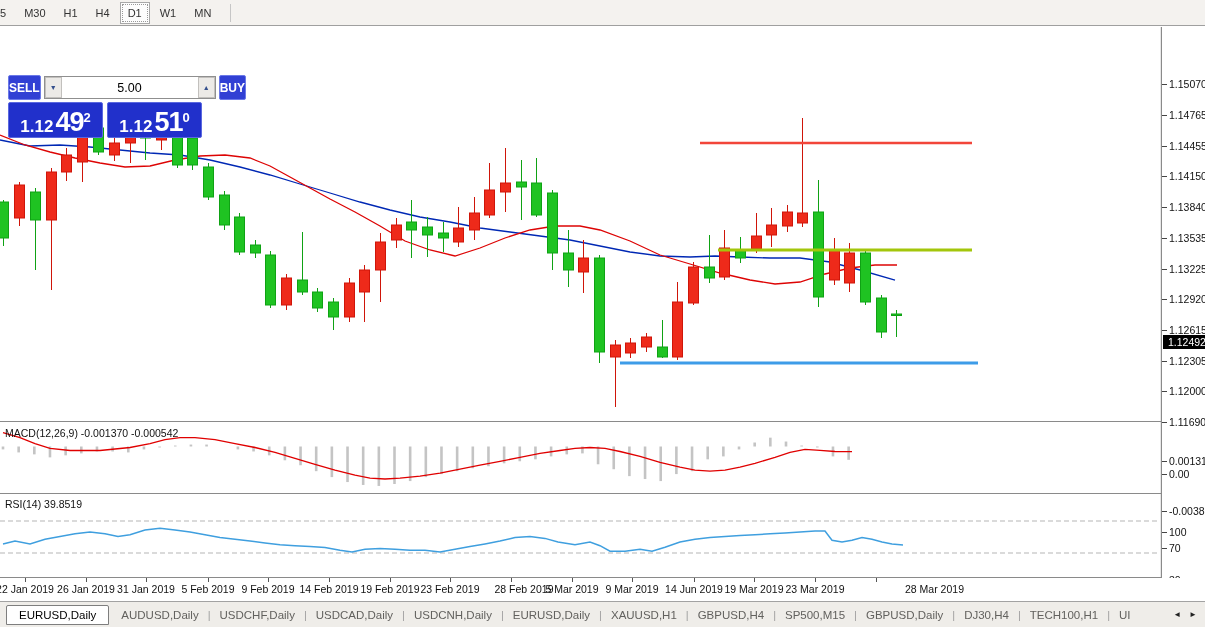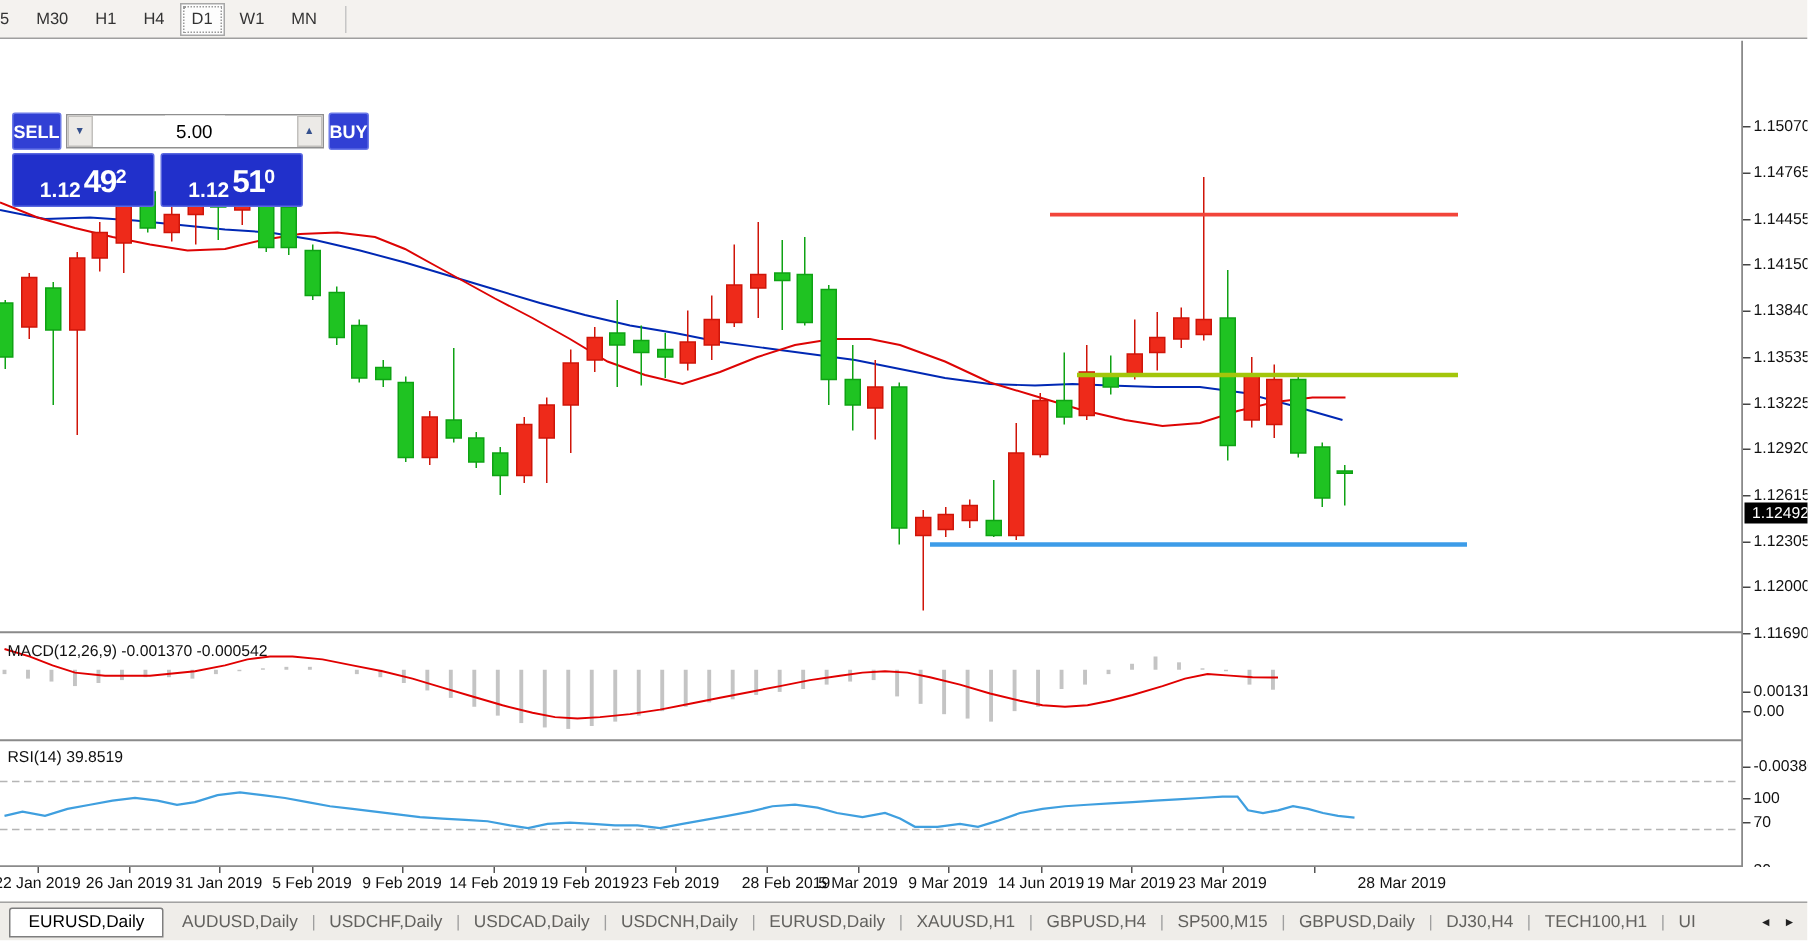--- a/index.html
+++ b/index.html
@@ -33,22 +33,22 @@
   .tp-spin { flex:1; display:flex; height:23px; margin:1px 3px 0 3px; background:#fff;
              border:1px solid #8f8f8f;gap:48px; }
   .tp-spin .sp-btn { width:17px; background:#eceae7; border:1px solid #c2c0bd; color:#35508d;
                      font-size:7px; line-height:19px; text-align:center; cursor:pointer; }
   .tp-spin input { flex:1; border:none; outline:none; font-size:12.5px; text-align:right;
                    padding-right:8px; font-family:"Liberation Sans",sans-serif; color:#000; width:40px;}
   .tp-row2 { display:flex; margin-top:2px; gap:4px; }
   .tp-quote { flex:1; height:36px; background:#2130cb; border:1px solid #5a68e0; border-radius:2px;
               color:#fff; display:flex; align-items:flex-end; justify-content:center;
               padding-bottom:3px; cursor:pointer; }
-  .tp-quote .pfx { font-size:14px; font-weight:bold; margin-right:2px; line-height:15px; }
-  .tp-quote .big { font-size:21px; font-weight:bold; line-height:24px; letter-spacing:-1px; }
+  .tp-quote .pfx { font-size:17px; font-weight:bold; margin-right:2px; line-height:15px; }
+  .tp-quote .big { font-size:27px; font-weight:bold; line-height:24px; letter-spacing:-1px; }
   .tp-quote .sup { font-size:13px; font-weight:bold; line-height:30px; align-self:flex-start; }
 
   
   .price-axis { position:absolute; left:1162px; top:27px; width:43px; height:551px; background:#fff; }
   .pa-label { position:absolute; left:7px; font-size:10.5px; color:#111; white-space:nowrap; }
   .pa-tick  { position:absolute; left:0; width:5px; height:1px; background:#444; }
   .pa-cur   { position:absolute; left:1px; background:#000; color:#fff; font-size:10.5px;
               padding:1px 4px 1px 5px; z-index:3; }
 
   

